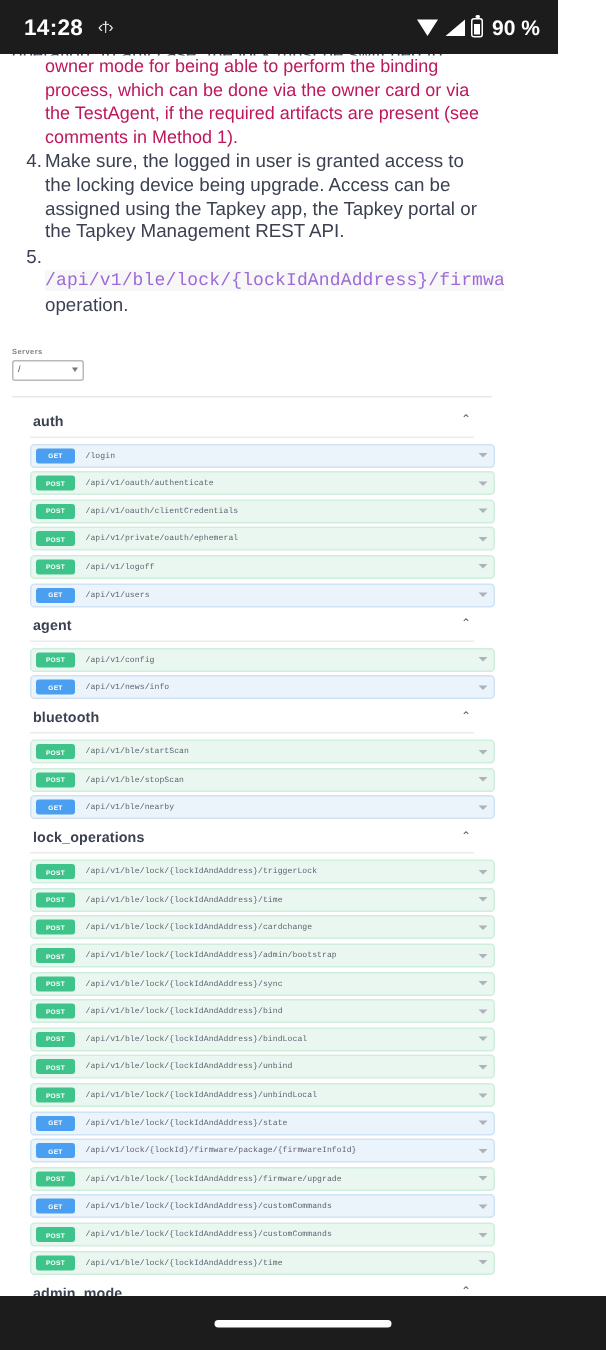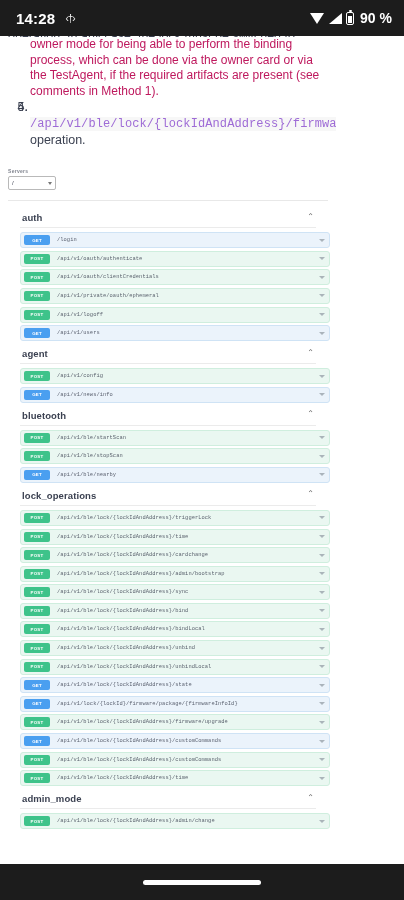--- a/index.html
+++ b/index.html
@@ -6,21 +6,21 @@
   html, body {
     width: 404px; height: 900px;
     background: #ffffff;
     font-family: "Liberation Sans", sans-serif;
     overflow: hidden;
   }
   body { position: relative; }
 
   
   .statusbar {
-    height: 36px; width: 404px;
+    height: 36px; width: 372px;
     background: #1c1c1c;
     display: flex; align-items: center;
     padding: 0 12px 0 16px;
     color: #ffffff;
   }
   .sb-clock {
     font-size: 15px; font-weight: bold; letter-spacing: .2px;
     font-family: "Liberation Sans", sans-serif;
   }
   .sb-mini {
@@ -200,20 +200,21 @@
 </div>
 
 <div class="page">
 
   <div class="doc">
     <div class="clipped-line">operation. In any case, the lock must be switched to</div>
     <p class="cont">owner mode for being able to perform the binding process, which can be done via the owner card or via the TestAgent, if the required artifacts are present (see comments in Method 1).</p>
     <ol class="doclist">
       <li>
         <span class="num">4.</span>
+        <span>Make sure, the logged in user is granted access to the locking device being upgrade. Access can be assigned using the Tapkey app, the Tapkey portal or the Tapkey Management REST API.</span>
       </li>
       <li>
         <span class="num">5.</span>
         <br>
         <code class="path">/api/v1/ble/lock/{lockIdAndAddress}/firmware/upgrade</code><br>
         <span>operation.</span>
       </li>
     </ol>
   </div>
 

